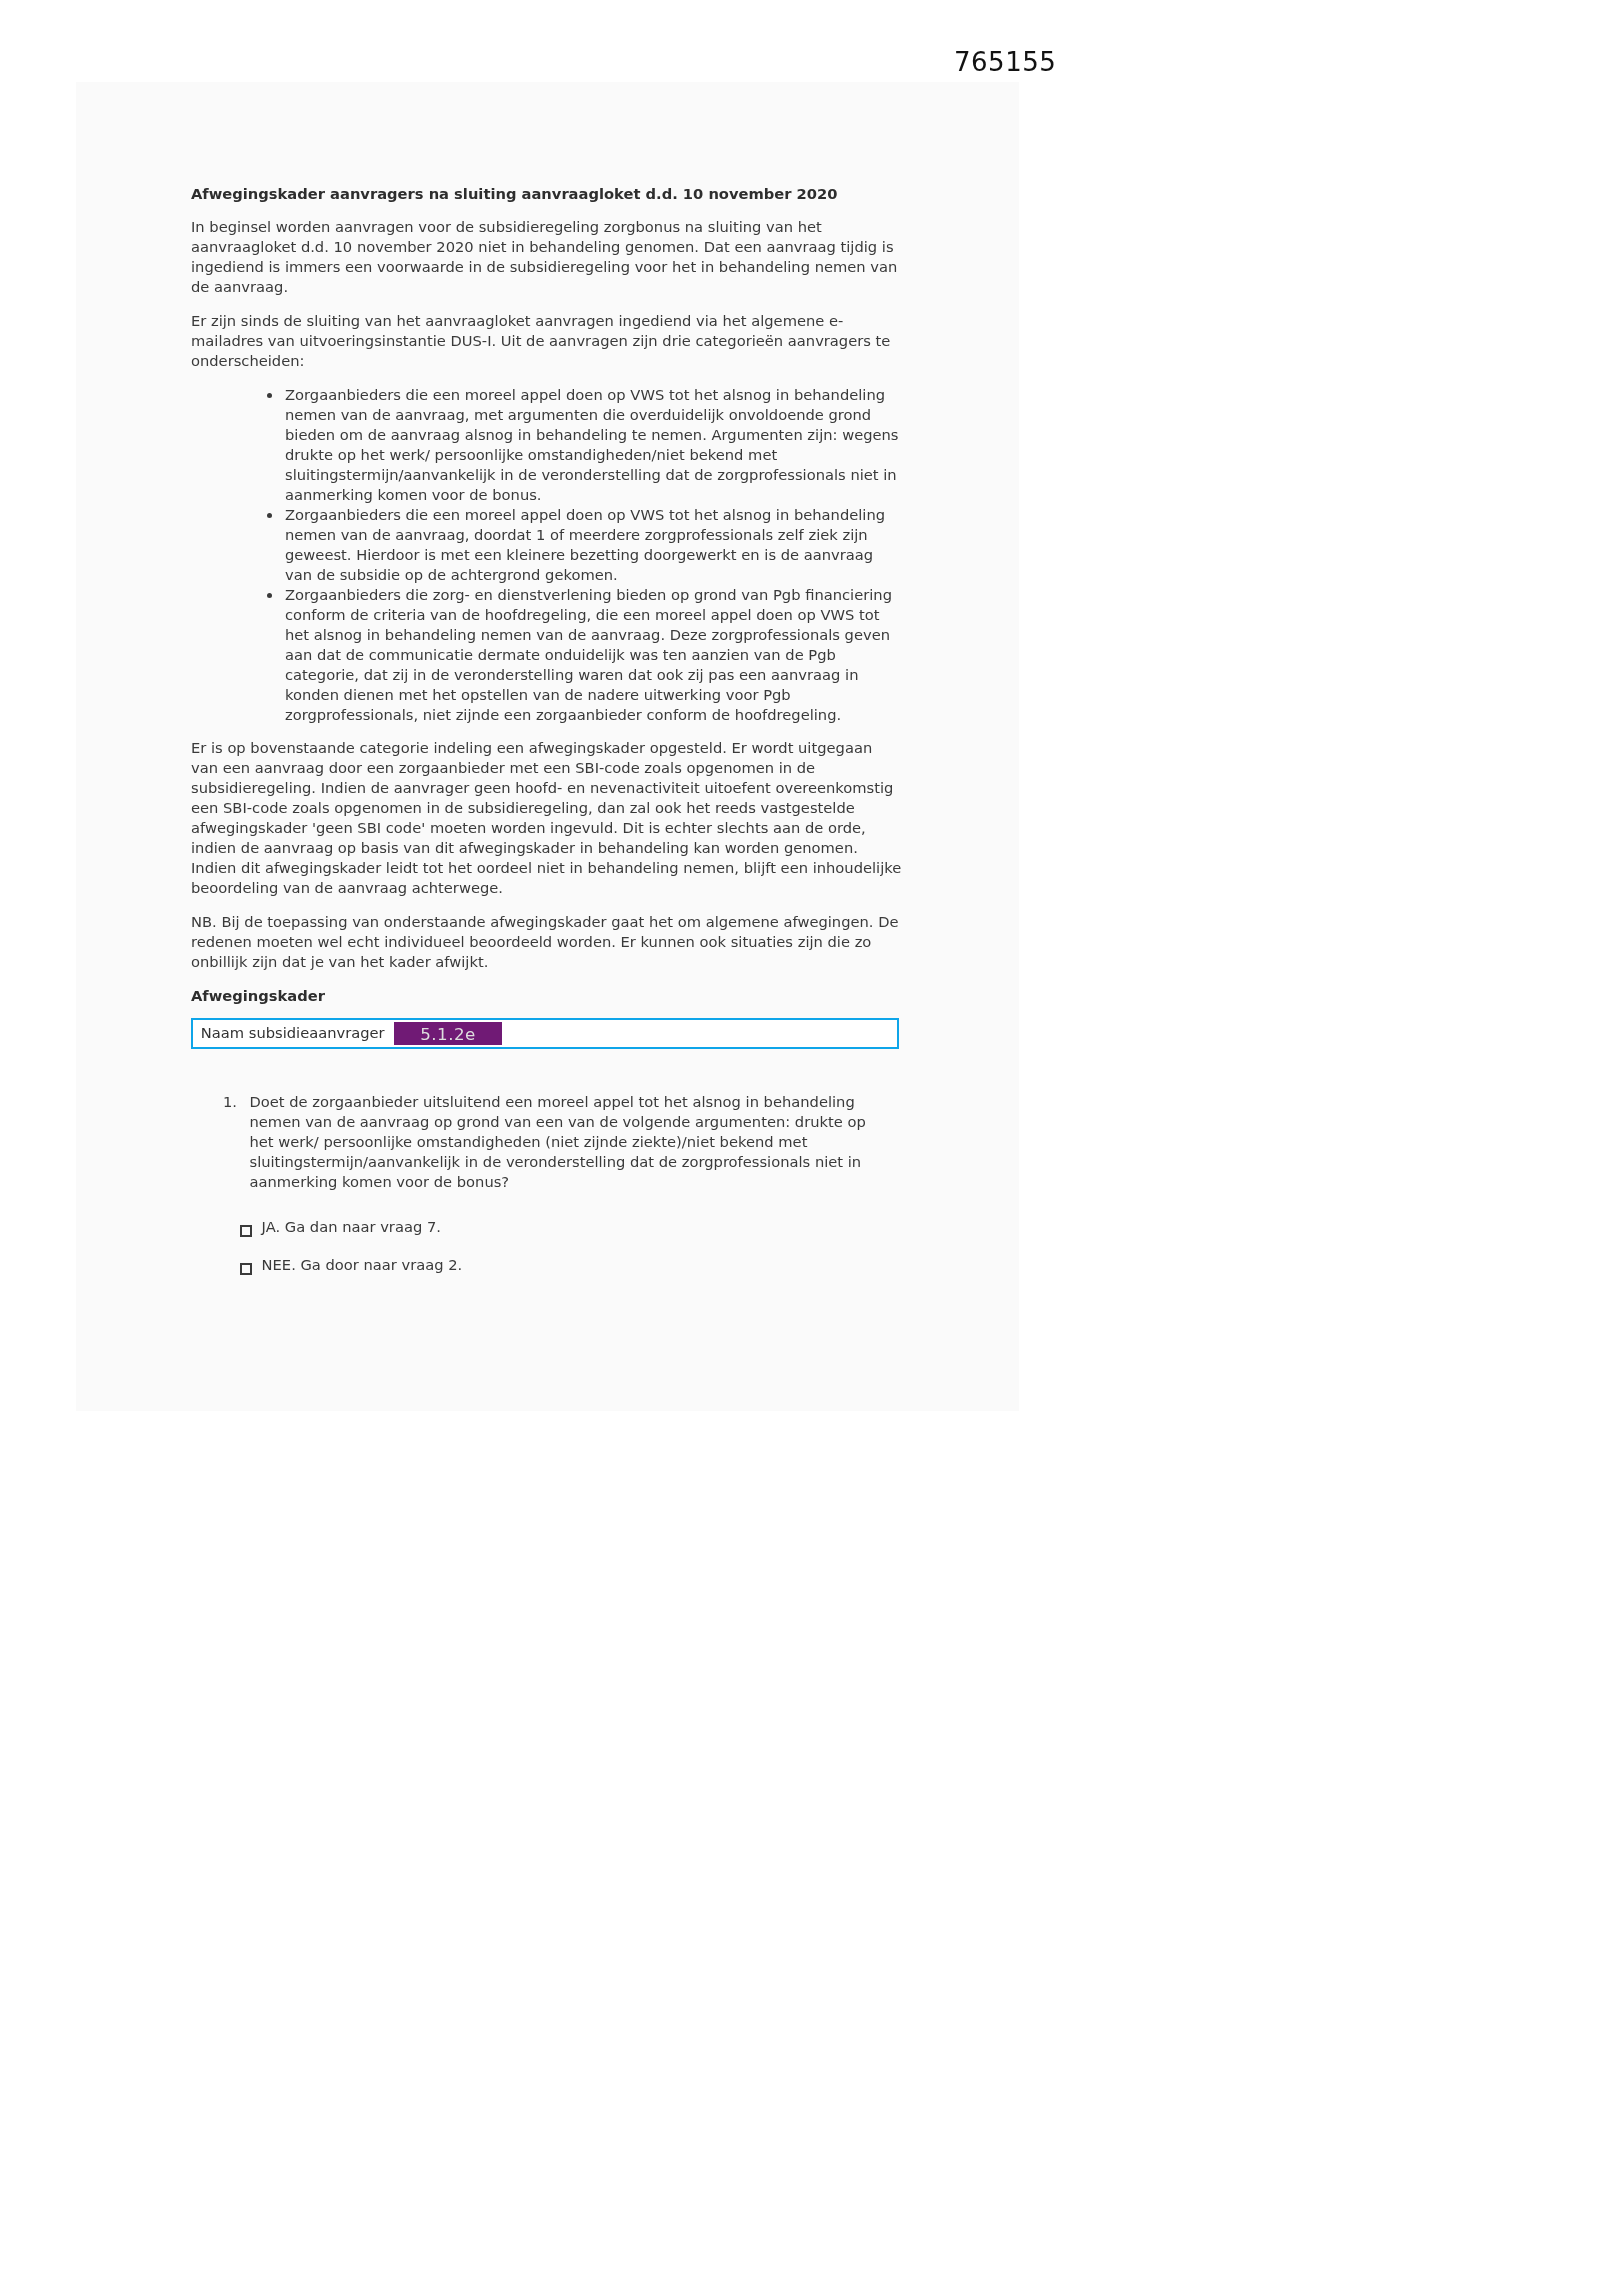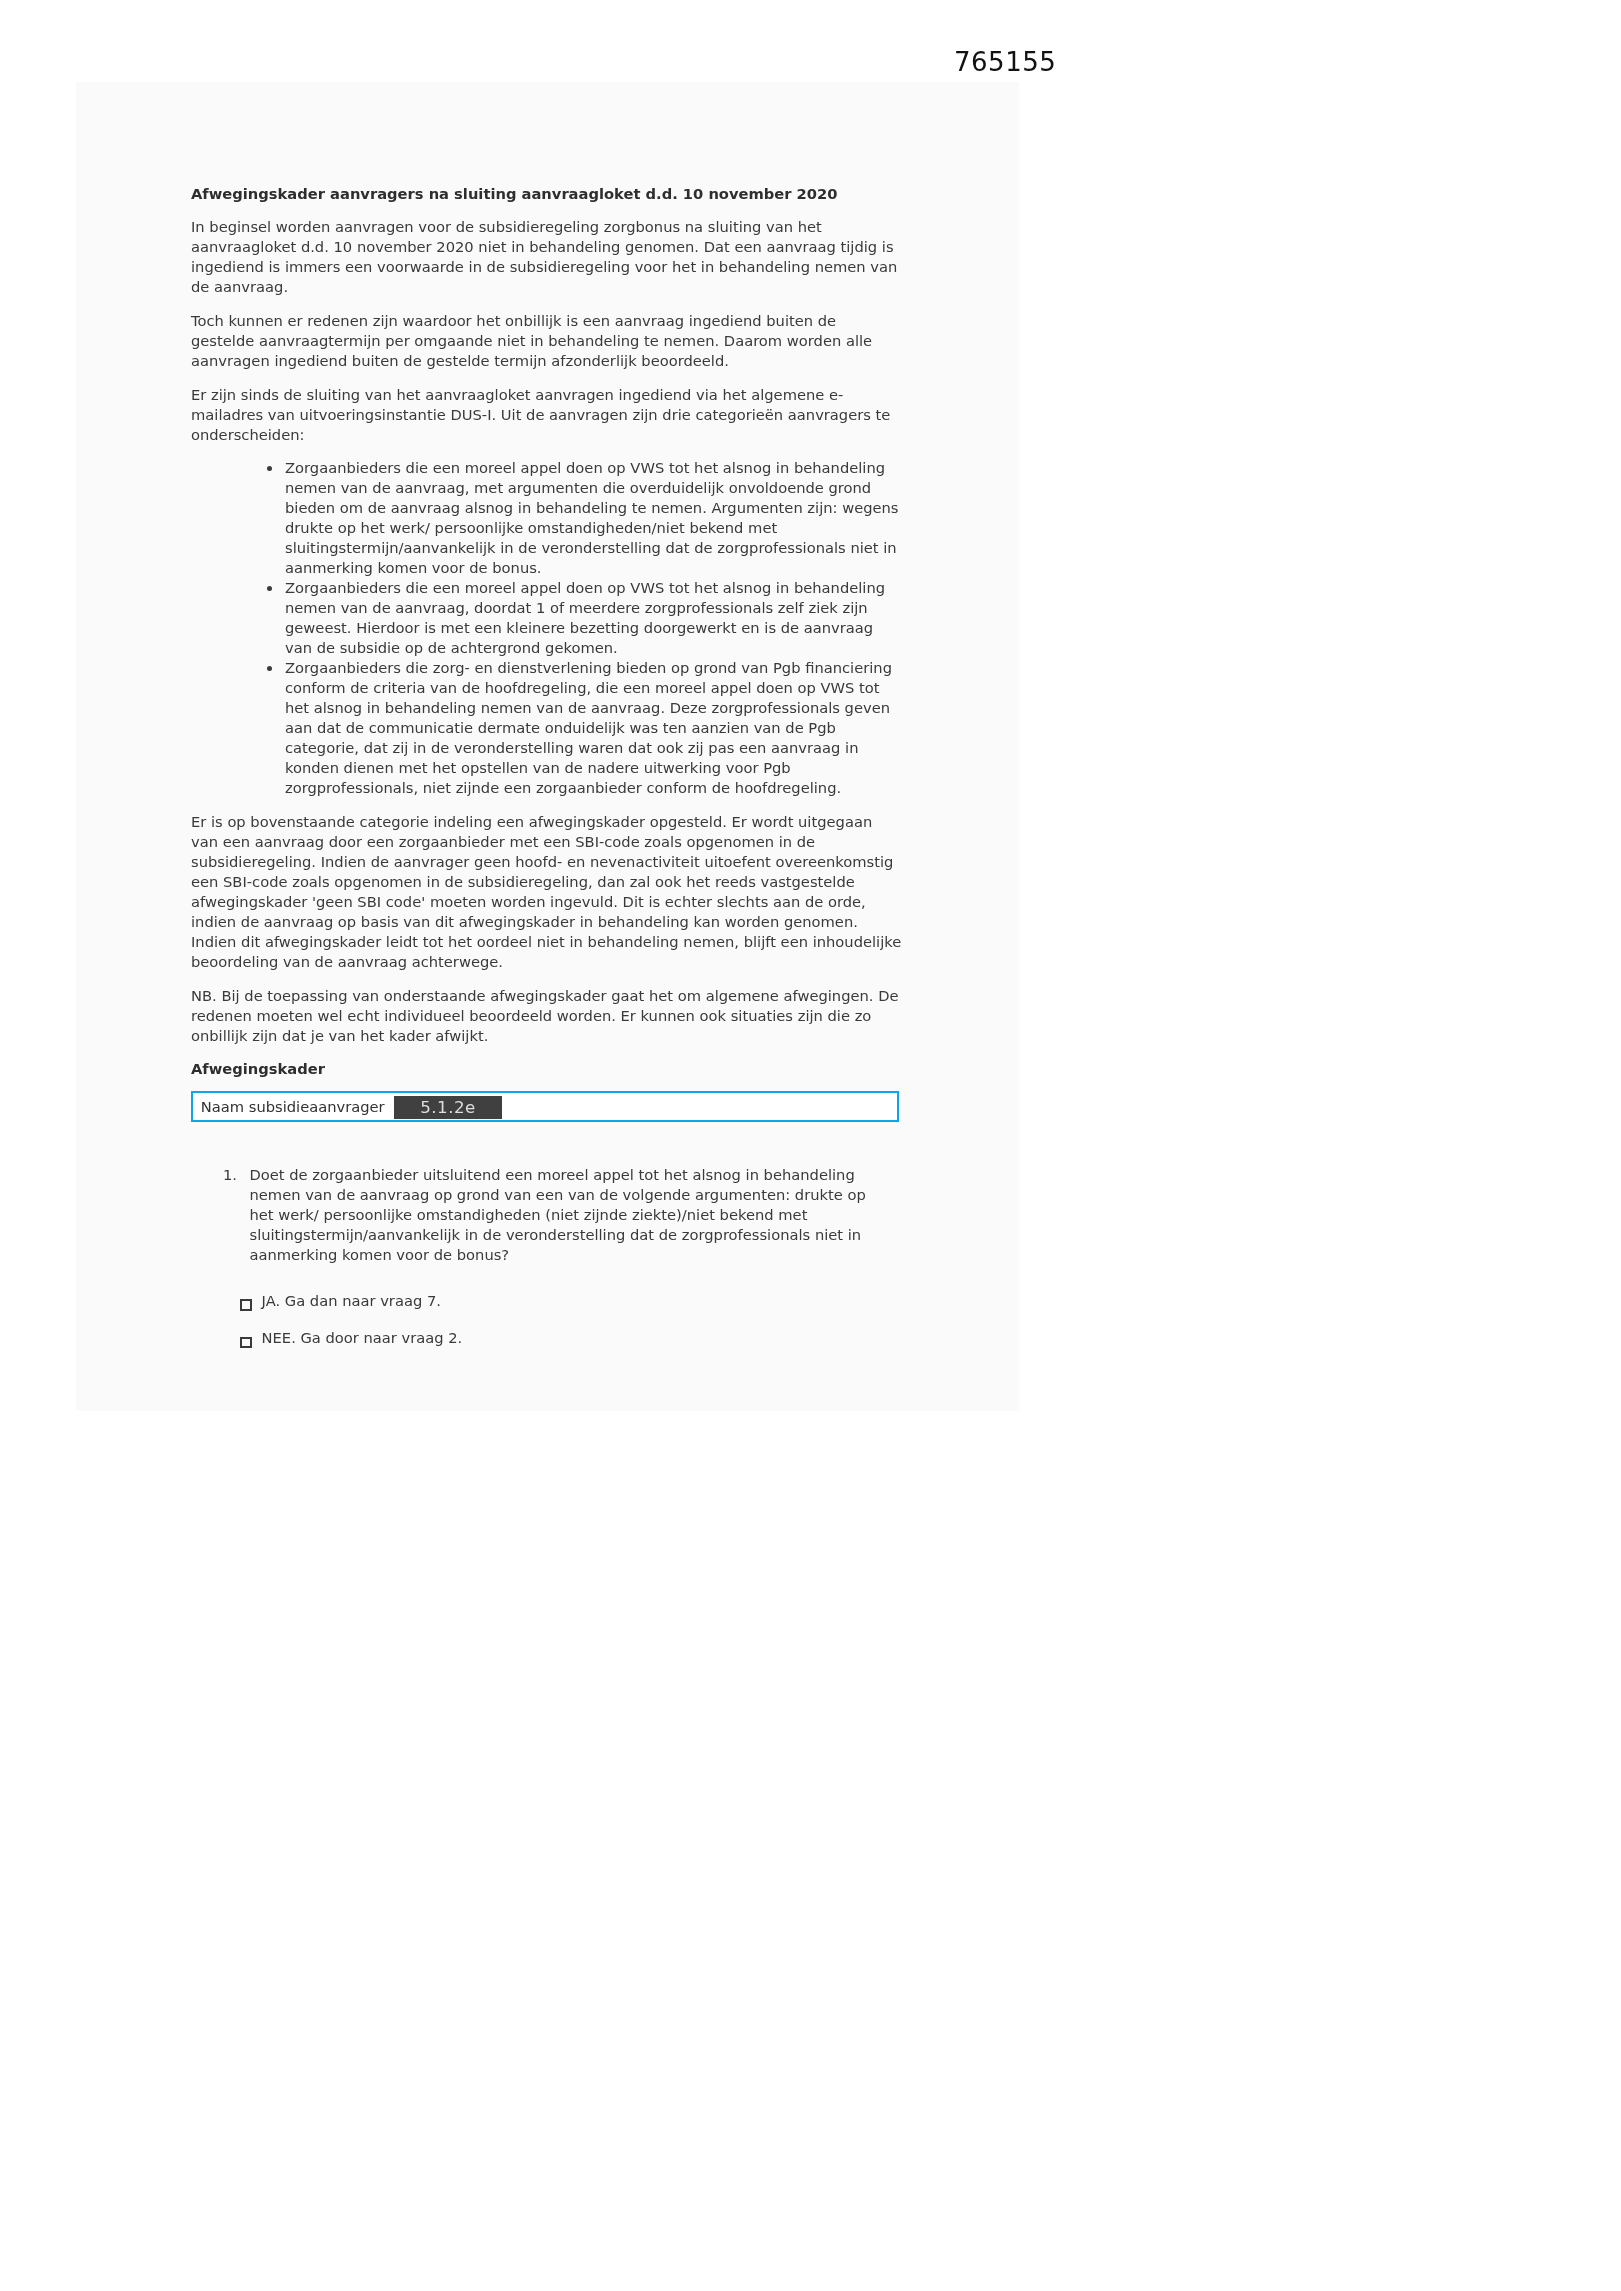--- a/index.html
+++ b/index.html
@@ -67,21 +67,21 @@
     margin-bottom: 43px;
     background: #ffffff;
   }
   .form-label { font-size: 14.7px; color: #333333; }
   .redaction {
     position: absolute;
     left: 201px;
     top: 2.9px;
     width: 108px;
     height: 22.5px;
-    background: #404040;
+    background: #701a75;
     color: #dedede;
     display: flex;
     align-items: center;
     justify-content: center;
     font-size: 16.7px;
     letter-spacing: 0.5px;
   }
   .question {
     display: flex;
     margin-left: 32px;
@@ -109,21 +109,20 @@
 <body>
 
 <div class="doc-number">765155</div>
 
 <div class="scan-page">
   <div class="content">
 
     <div class="title">Afwegingskader aanvragers na sluiting aanvraagloket d.d. 10 november 2020</div>
 
     <p>In beginsel worden aanvragen voor de subsidieregeling zorgbonus na sluiting van het aanvraagloket d.d. 10 november 2020 niet in behandeling genomen. Dat een aanvraag tijdig is ingediend is immers een voorwaarde in de subsidieregeling voor het in behandeling nemen van de aanvraag.</p>
-    <p>Toch kunnen er redenen zijn waardoor het onbillijk is een aanvraag ingediend buiten de gestelde aanvraagtermijn per omgaande niet in behandeling te nemen. Daarom worden alle aanvragen ingediend buiten de gestelde termijn afzonderlijk beoordeeld.</p>
     <p>Er zijn sinds de sluiting van het aanvraagloket aanvragen ingediend via het algemene e-mailadres van uitvoeringsinstantie DUS-I. Uit de aanvragen zijn drie categorieën aanvragers te onderscheiden:</p>
 
     <ul class="cat-list">
       <li>Zorgaanbieders die een moreel appel doen op VWS tot het alsnog in behandeling nemen van de aanvraag, met argumenten die overduidelijk onvoldoende grond bieden om de aanvraag alsnog in behandeling te nemen. Argumenten zijn: wegens drukte op het werk/ persoonlijke omstandigheden/niet bekend met sluitingstermijn/aanvankelijk in de veronderstelling dat de zorgprofessionals niet in aanmerking komen voor de bonus.</li>
       <li>Zorgaanbieders die een moreel appel doen op VWS tot het alsnog in behandeling nemen van de aanvraag, doordat 1 of meerdere zorgprofessionals zelf ziek zijn geweest. Hierdoor is met een kleinere bezetting doorgewerkt en is de aanvraag van de subsidie op de achtergrond gekomen.</li>
       <li>Zorgaanbieders die zorg- en dienstverlening bieden op grond van Pgb financiering conform de criteria van de hoofdregeling, die een moreel appel doen op VWS tot het alsnog in behandeling nemen van de aanvraag. Deze zorgprofessionals geven aan dat de communicatie dermate onduidelijk was ten aanzien van de Pgb categorie, dat zij in de veronderstelling waren dat ook zij pas een aanvraag in konden dienen met het opstellen van de nadere uitwerking voor Pgb zorgprofessionals, niet zijnde een zorgaanbieder conform de hoofdregeling.</li>
     </ul>
 
     <p>Er is op bovenstaande categorie indeling een afwegingskader opgesteld. Er wordt uitgegaan van een aanvraag door een zorgaanbieder met een SBI-code zoals opgenomen in de subsidieregeling. Indien de aanvrager geen hoofd- en nevenactiviteit uitoefent overeenkomstig een SBI-code zoals opgenomen in de subsidieregeling, dan zal ook het reeds vastgestelde afwegingskader 'geen SBI code' moeten worden ingevuld. Dit is echter slechts aan de orde, indien de aanvraag op basis van dit afwegingskader in behandeling kan worden genomen. Indien dit afwegingskader leidt tot het oordeel niet in behandeling nemen, blijft een inhoudelijke beoordeling van de aanvraag achterwege.</p>
     <p>NB. Bij de toepassing van onderstaande afwegingskader gaat het om algemene afwegingen. De redenen moeten wel echt individueel beoordeeld worden. Er kunnen ook situaties zijn die zo onbillijk zijn dat je van het kader afwijkt.</p>

